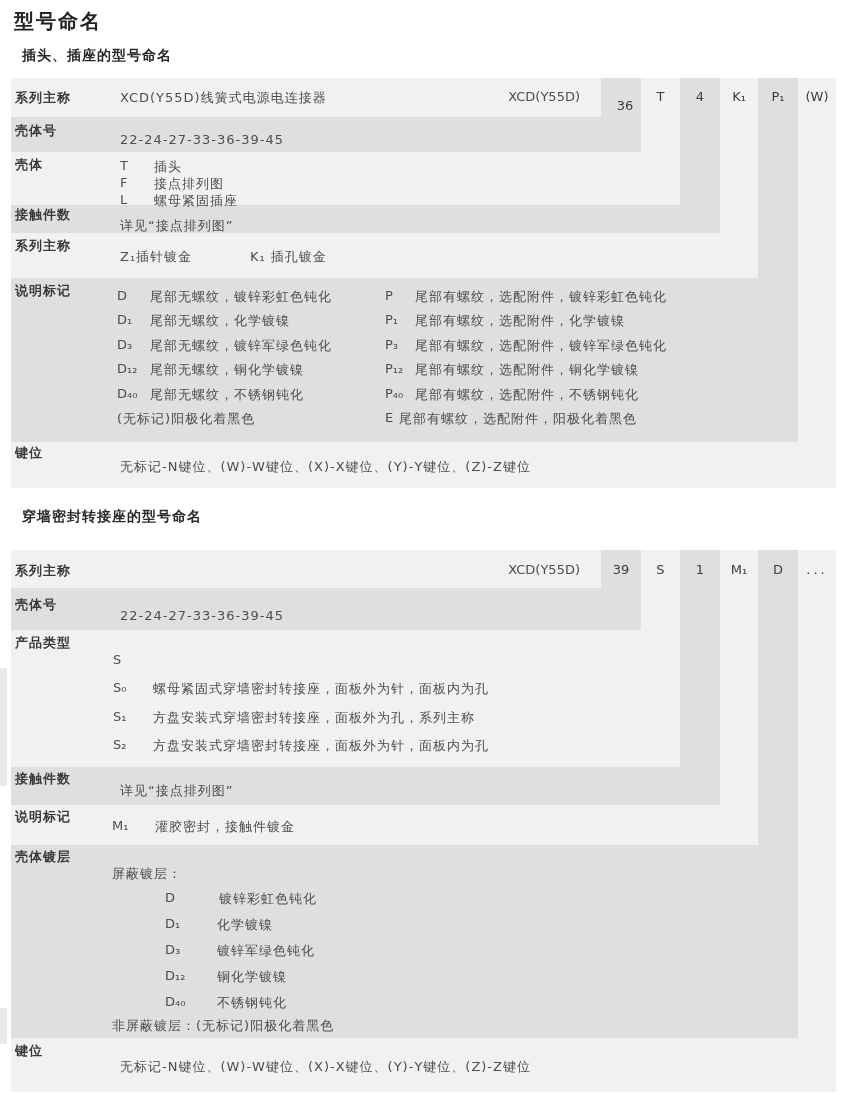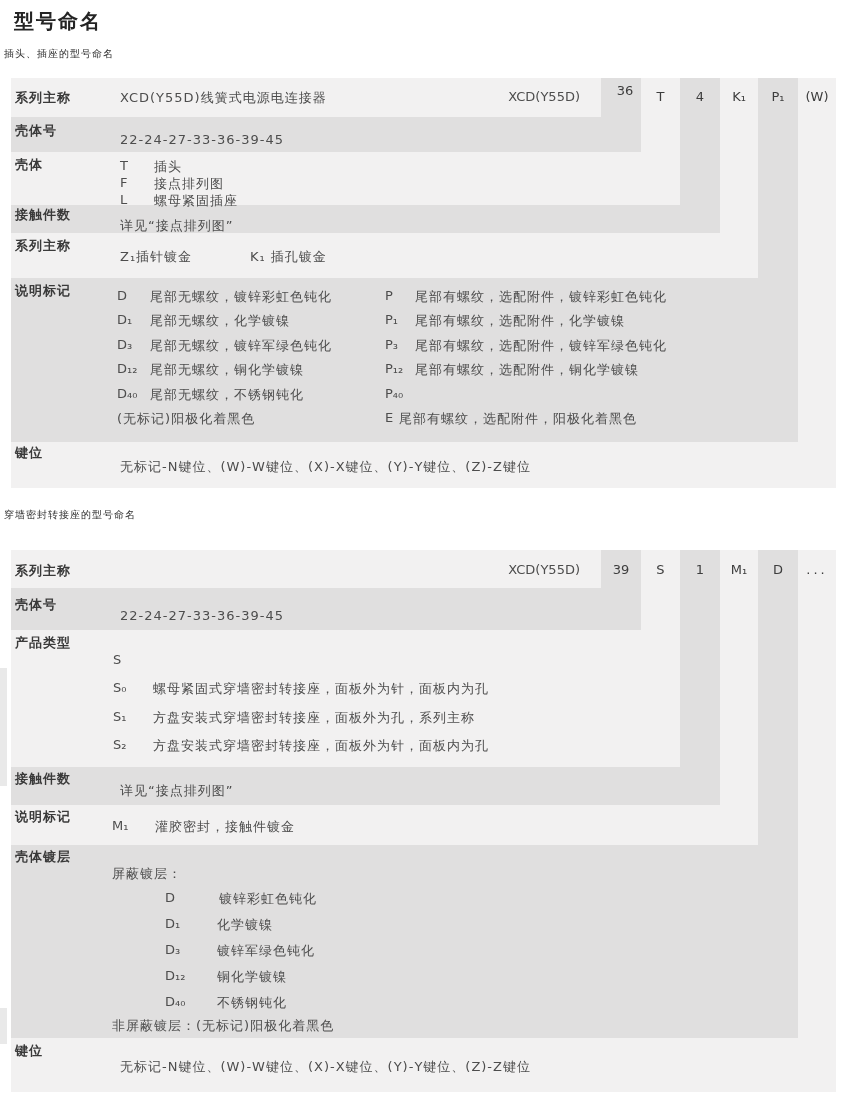--- a/index.html
+++ b/index.html
@@ -11,22 +11,22 @@
     position:relative;
     width:850px;height:1095px;
     background:#ffffff;
     overflow:hidden;
   }
   .h1{
     position:absolute;left:14px;top:8px;
     font-size:20px;font-weight:bold;color:#242424;letter-spacing:2px;
   }
   .h2{
-    position:absolute;left:4px;
-    font-size:10px;font-weight:normal;color:#2b2b2b;letter-spacing:1px;
+    position:absolute;left:22px;
+    font-size:14px;font-weight:bold;color:#2b2b2b;letter-spacing:1px;
   }
   .tbl{position:absolute;left:11px;width:825px;}
   .band,.strip{position:absolute;}
   .band{left:0;}
   .strip{top:0;}
   .light{background:#f2f1f1;}
   .dark{background:#e0dfdf;}
   .lbl{
     position:absolute;left:4px;
     font-size:13px;font-weight:bold;color:#3a3a3a;letter-spacing:1px;
@@ -70,21 +70,21 @@
     <div class="band dark" style="top:200px;height:164px;width:787px"></div>
     <div class="band light" style="top:364px;height:46px;width:825px"></div>
 
     <div class="strip dark" style="left:590px;width:40px;height:74px"></div>
     <div class="strip light" style="left:630px;width:39px;height:127px"></div>
     <div class="strip dark" style="left:669px;width:40px;height:155px"></div>
     <div class="strip light" style="left:709px;width:38px;height:200px"></div>
     <div class="strip dark" style="left:747px;width:40px;height:364px"></div>
     <div class="strip light" style="left:787px;width:38px;height:410px"></div>
 
-    <div class="cbox" style="left:590px;width:48px;top:5px">36</div>
+    <div class="cbox" style="left:590px;width:48px;top:20px">36</div>
     <div class="cbox" style="left:630px;width:39px;top:11px">T</div>
     <div class="cbox" style="left:669px;width:40px;top:11px">4</div>
     <div class="cbox" style="left:709px;width:38px;top:11px">K₁</div>
     <div class="cbox" style="left:747px;width:40px;top:11px">P₁</div>
     <div class="cbox" style="left:787px;width:38px;top:11px">(W)</div>
 
     <div class="lbl" style="top:11px">系列主称</div>
     <div class="txt" style="left:109px;top:11px">XCD(Y55D)线簧式电源电连接器</div>
     <div class="series-code" style="top:11px">XCD(Y55D)</div>
 
@@ -121,20 +121,21 @@
 
     <div class="txt code" style="left:374px;top:210px">P</div>
     <div class="txt" style="left:404px;top:210px">尾部有螺纹，选配附件，镀锌彩虹色钝化</div>
     <div class="txt code" style="left:374px;top:234px">P₁</div>
     <div class="txt" style="left:404px;top:234px">尾部有螺纹，选配附件，化学镀镍</div>
     <div class="txt code" style="left:374px;top:259px">P₃</div>
     <div class="txt" style="left:404px;top:259px">尾部有螺纹，选配附件，镀锌军绿色钝化</div>
     <div class="txt code" style="left:374px;top:283px">P₁₂</div>
     <div class="txt" style="left:404px;top:283px">尾部有螺纹，选配附件，铜化学镀镍</div>
     <div class="txt code" style="left:374px;top:308px">P₄₀</div>
+    <div class="txt" style="left:404px;top:308px">尾部有螺纹，选配附件，不锈钢钝化</div>
     <div class="txt code" style="left:374px;top:332px">E</div>
     <div class="txt" style="left:388px;top:332px">尾部有螺纹，选配附件，阳极化着黑色</div>
 
     <div class="lbl" style="top:366px">键位</div>
     <div class="txt" style="left:109px;top:380px">无标记-N键位、(W)-W键位、(X)-X键位、(Y)-Y键位、(Z)-Z键位</div>
   </div>
 
   <div class="h2" style="top:508px">穿墙密封转接座的型号命名</div>
 
   <div class="tbl" style="top:550px;height:542px">

